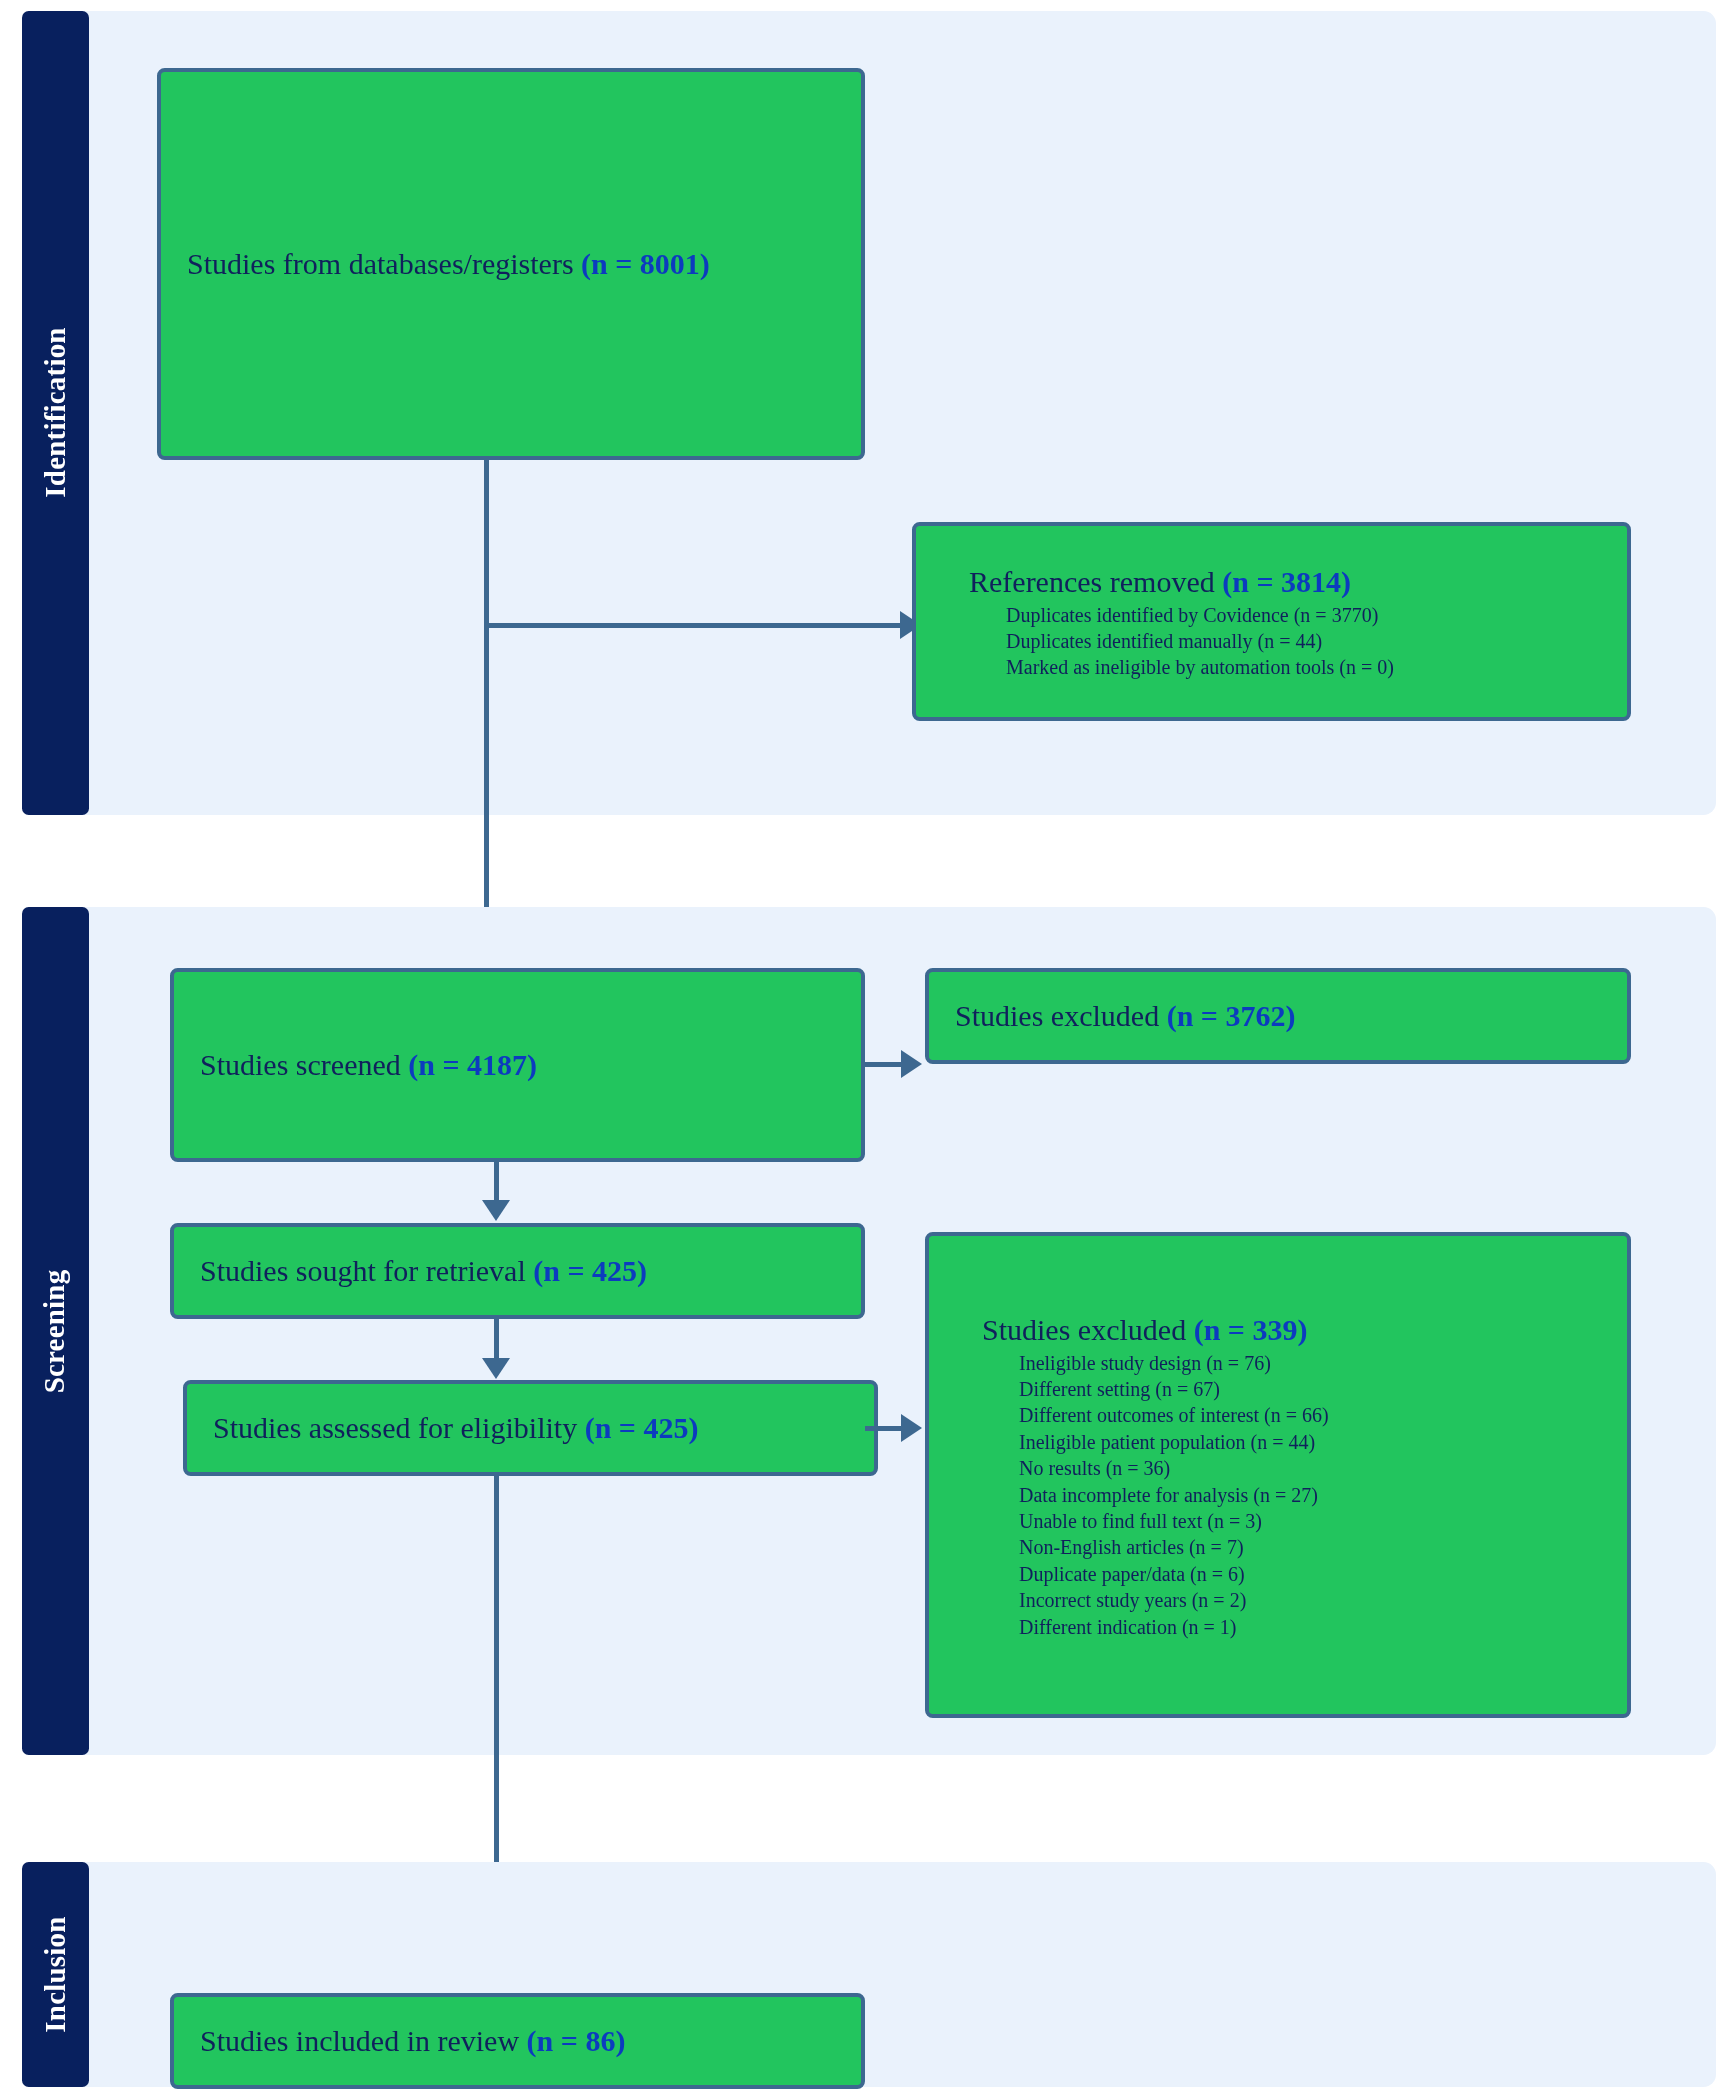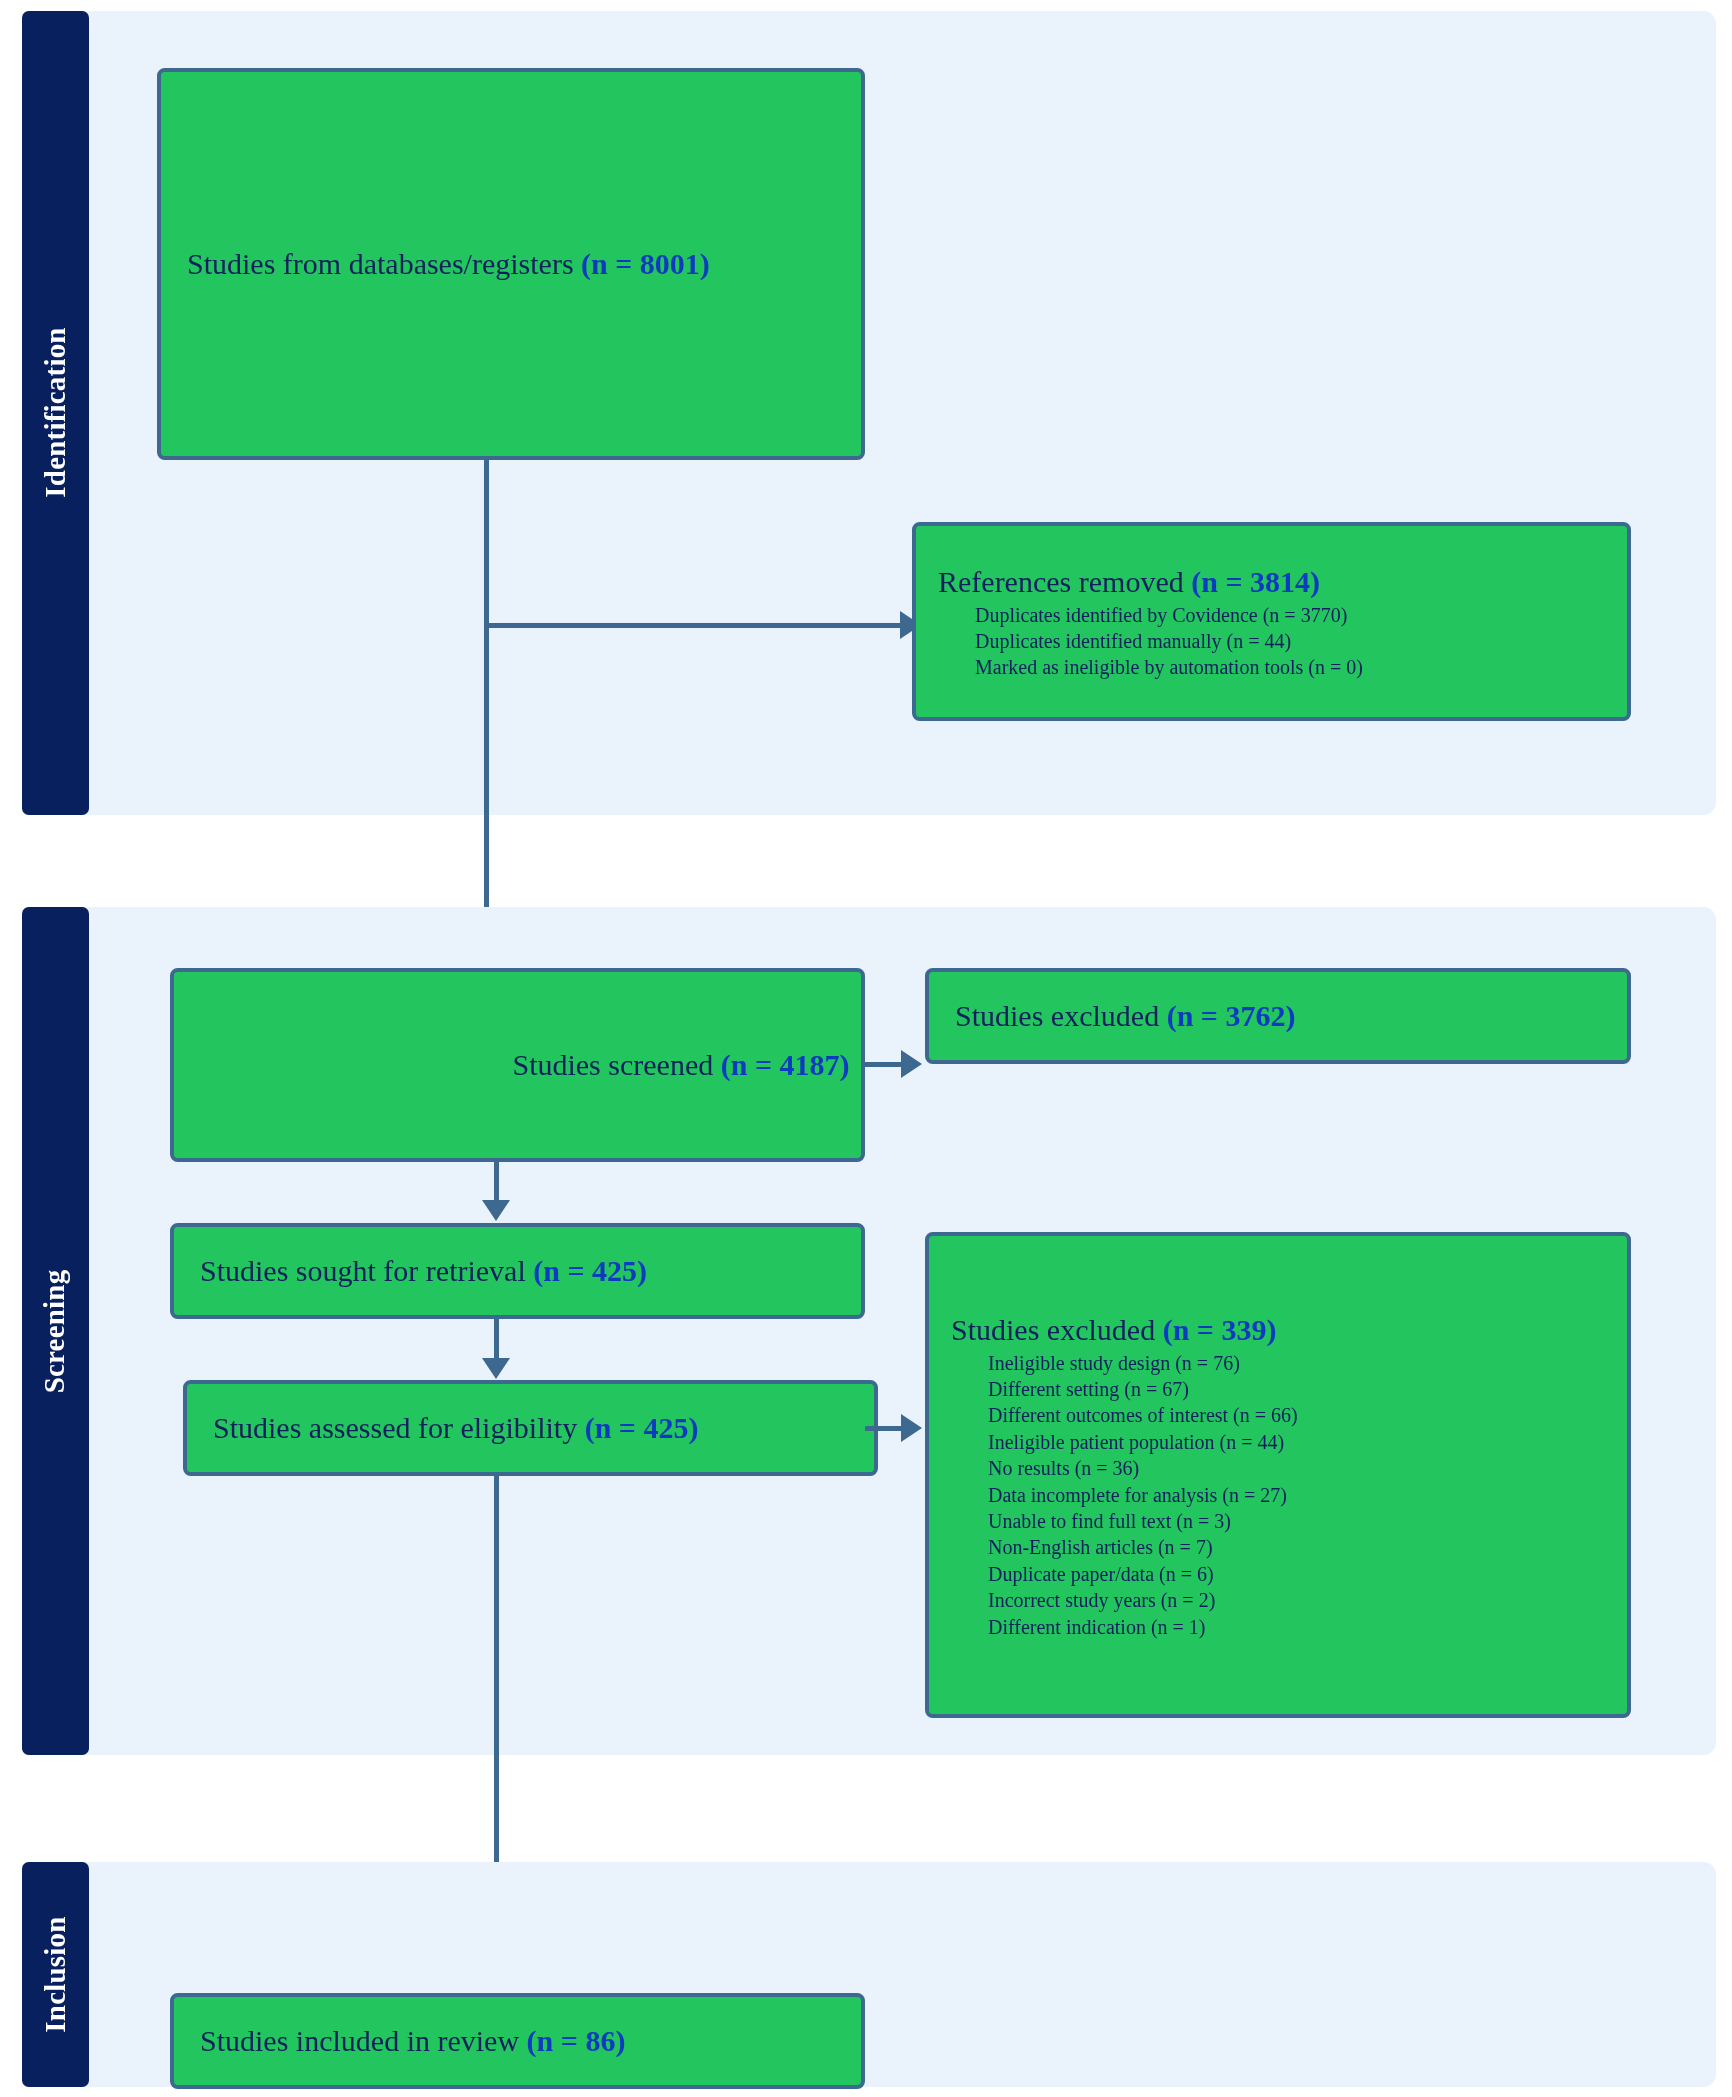--- a/index.html
+++ b/index.html
@@ -23,21 +23,21 @@
   .flowbox{
     position:absolute;background:#22c55e;
     border:4.3px solid #3d6890;border-radius:7.7px;
     box-sizing:border-box;
     display:flex;align-items:center;
   }
   .flowbox-inner{
     width:100%;padding-left:26px;padding-right:11.5px;
     font-size:30px;color:#10205c;line-height:1.32;
   }
-  .flowbox-inner.list{padding-left:22px;}
+  .flowbox-inner.list{padding-left:22px;margin-left:31px;}
   .nlabel{color:#0c3bbf;font-weight:bold;white-space:nowrap;}
   .sub{display:block;padding-left:37px;font-size:20px;color:#10205c;}
   .ln{position:absolute;background:#3d6890;}
   .vline{width:5.3px;}
   .hline{height:5.3px;}
   .arrow-down{
     position:absolute;width:0;height:0;
     border-left:14.4px solid transparent;border-right:14.4px solid transparent;
     border-top:21px solid #3d6890;
   }
@@ -73,21 +73,21 @@
     <span class="sub">Duplicates identified manually (n = 44)</span>
     <span class="sub">Marked as ineligible by automation tools (n = 0)</span>
   </div>
 </div>
 
 <div class="panel" style="left:21.6px;top:907px;width:1694px;height:848px;"></div>
 <div class="sidebar" style="left:21.6px;top:907px;width:67px;height:848px;">
   <div class="sidebar-label">Screening</div>
 </div>
 
-<div class="flowbox" style="left:170px;top:968px;width:695px;height:194px;text-align:right;">
+<div class="flowbox" style="left:170px;top:968px;width:695px;height:194px;">
   <div class="flowbox-inner">
     <span>Studies screened </span><span class="nlabel">(n = 4187)</span>
   </div>
 </div>
 
 <div class="ln hline" style="left:865px;top:1062px;width:38px;"></div>
 <div class="arrow-right" style="left:901px;top:1050px;"></div>
 
 <div class="flowbox" style="left:925px;top:968px;width:706px;height:96px;">
   <div class="flowbox-inner">

